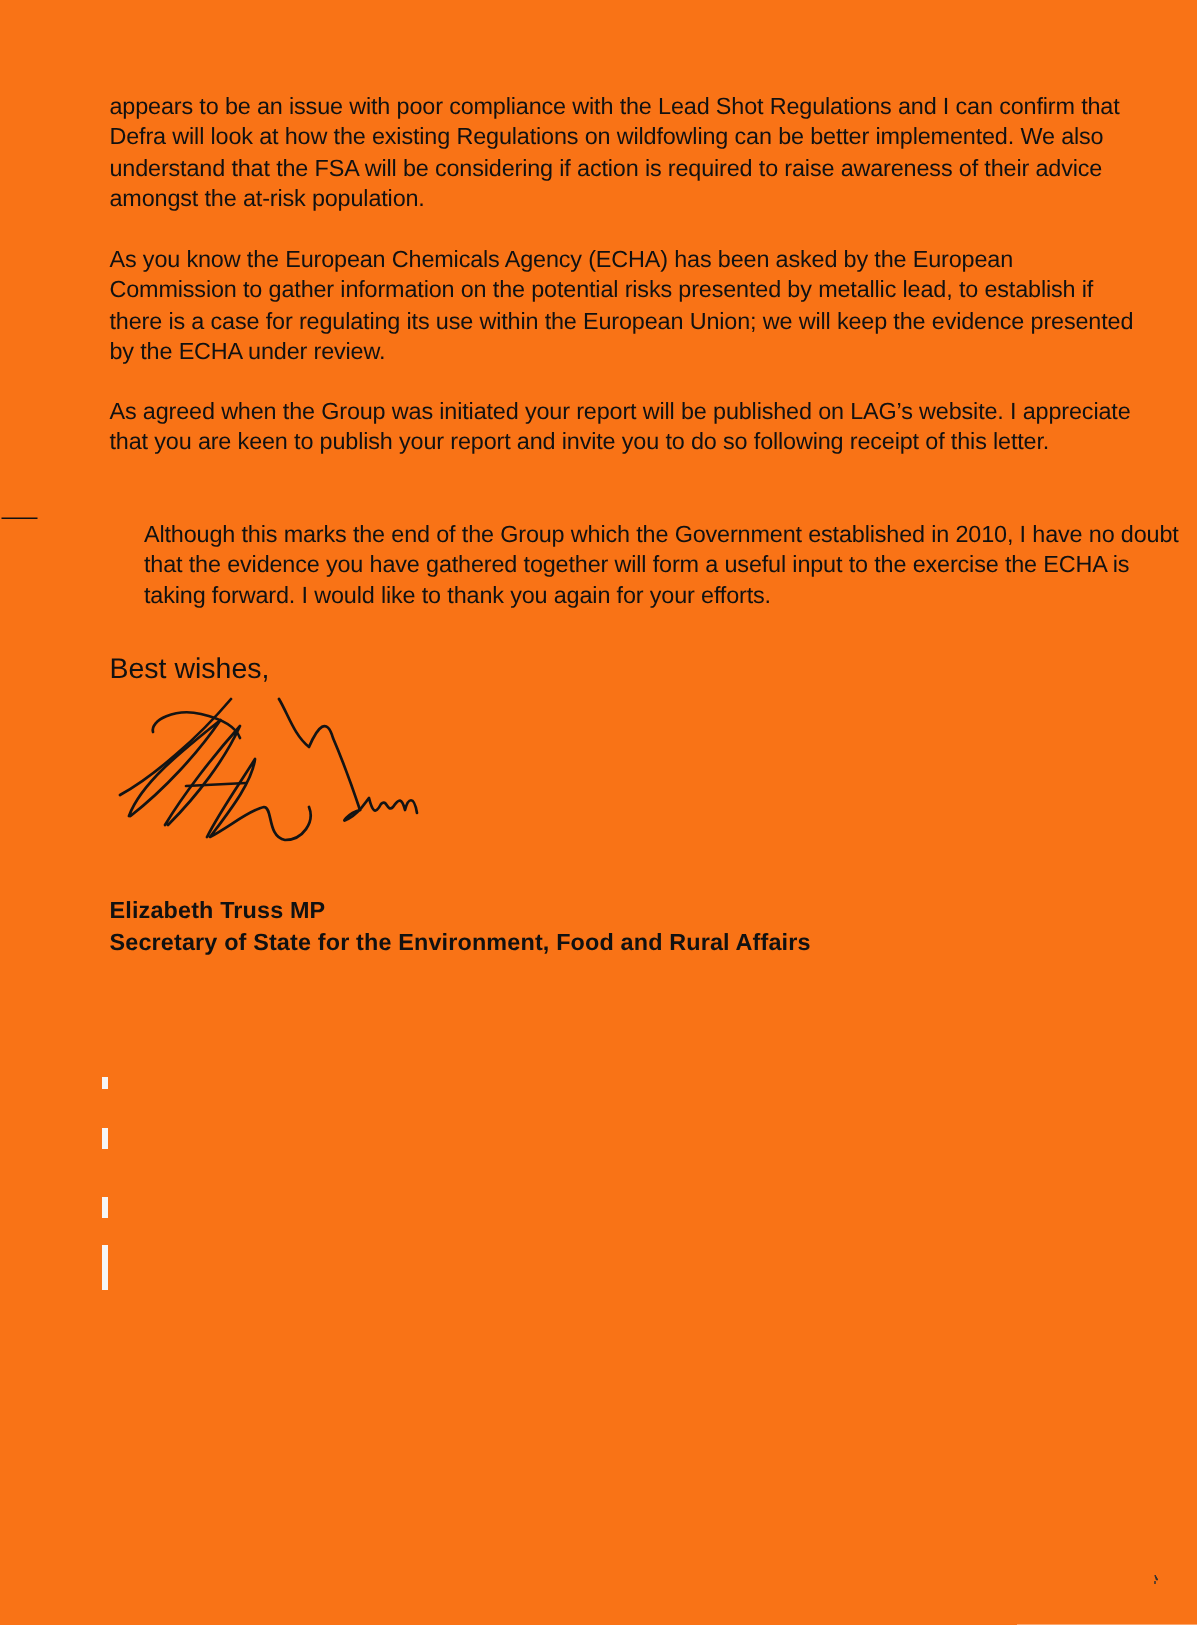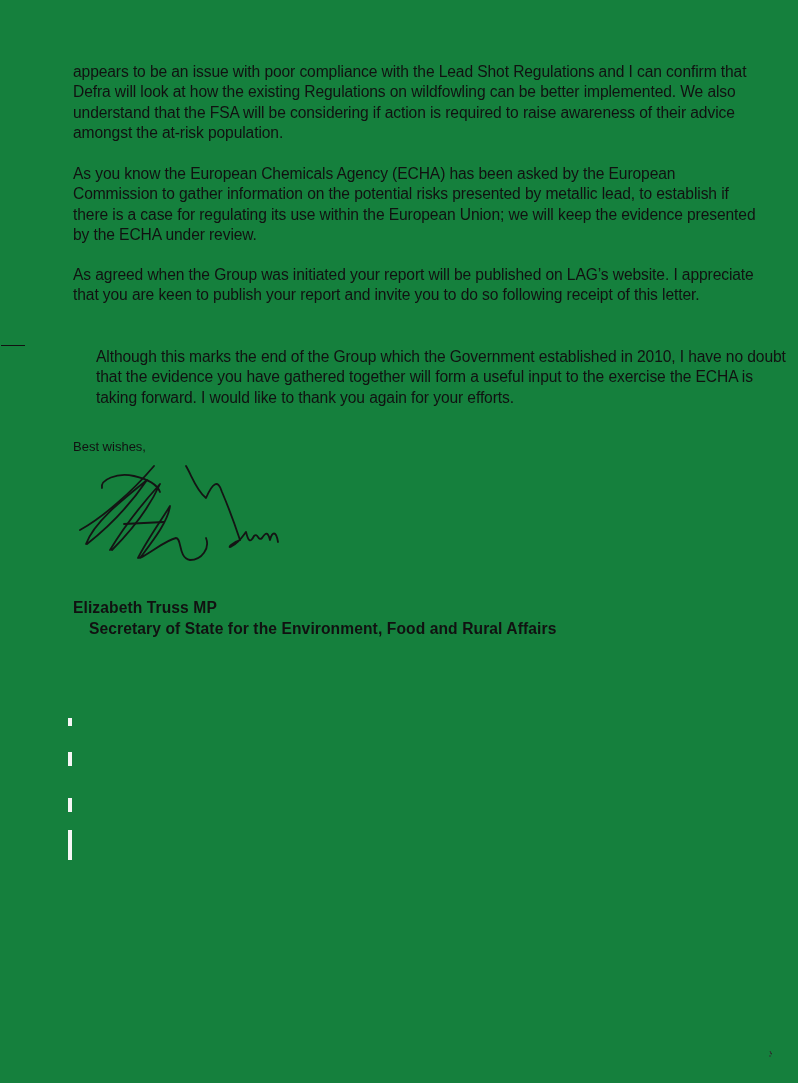--- a/index.html
+++ b/index.html
@@ -13,40 +13,40 @@
       position: relative;
       overflow: hidden;
       font-family: "Liberation Sans", sans-serif;
       color: #111111;
     }
     .page {
       position: absolute;
       left: 0; top: 0;
       width: 798px;
       height: 1083px;
-      background: #15803d;
+      background: #f97316;
     }
     .body-text {
       position: absolute;
       left: 73px;
       width: 690px;
       font-size: 15.6px;
       line-height: 20.3px;
       letter-spacing: -0.1px;
       margin: 0;
     }
     .p1 { top: 62px; }
     .p2 { top: 164px; }
     .p3 { top: 265px; }
     .p4 { top: 347px; margin-left: 23px; }
     .closing {
       position: absolute;
       left: 73px;
       top: 437px;
-      font-size: 13px;
+      font-size: 19px;
       line-height: 20px;
       margin: 0;
     }
     .signature {
       position: absolute;
       left: 72px;
       top: 462px;
       width: 230px;
       height: 110px;
     }
@@ -54,21 +54,21 @@
     .sign-name, .sign-title {
       position: absolute;
       left: 73px;
       font-weight: bold;
       font-size: 15.6px;
       line-height: 20px;
       margin: 0;
       letter-spacing: 0.1px;
     }
     .sign-name { top: 598px; }
-    .sign-title { top: 619px; margin-left: 16px; }
+    .sign-title { top: 619px; }
     .margin-mark {
       position: absolute;
       left: 1px;
       top: 345px;
       width: 24px;
       height: 1px;
       background: #111;
     }
     .corner-mark {
       position: absolute;

